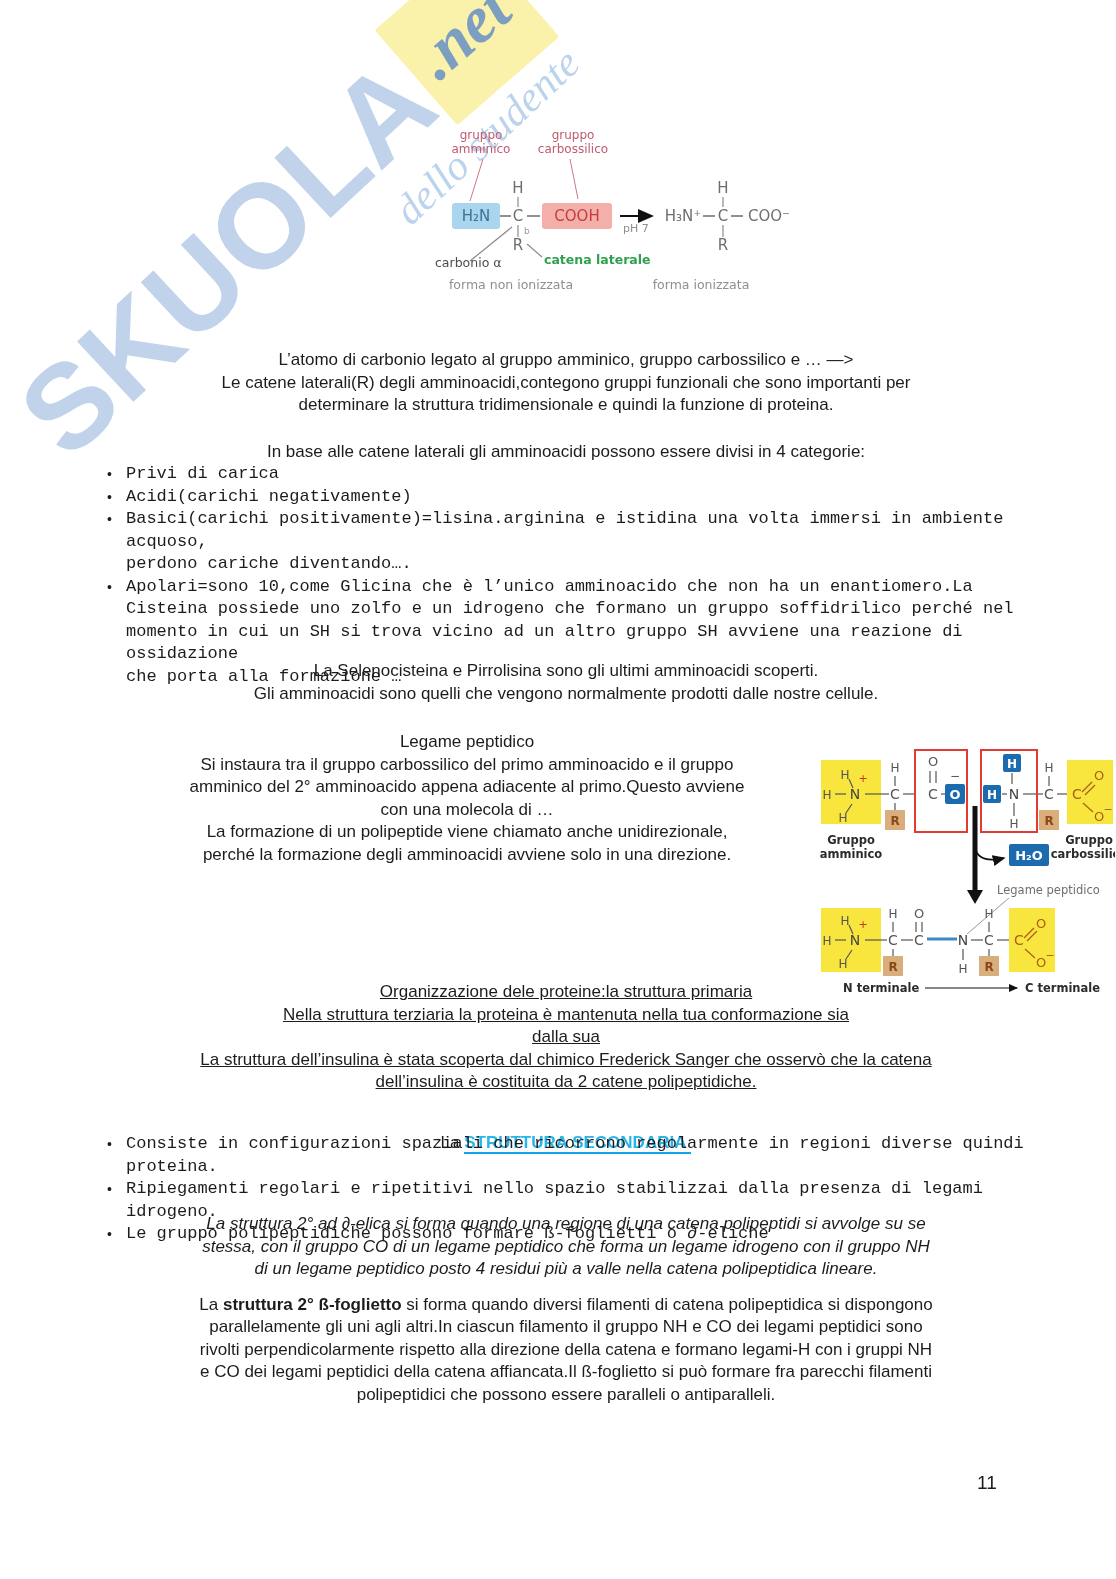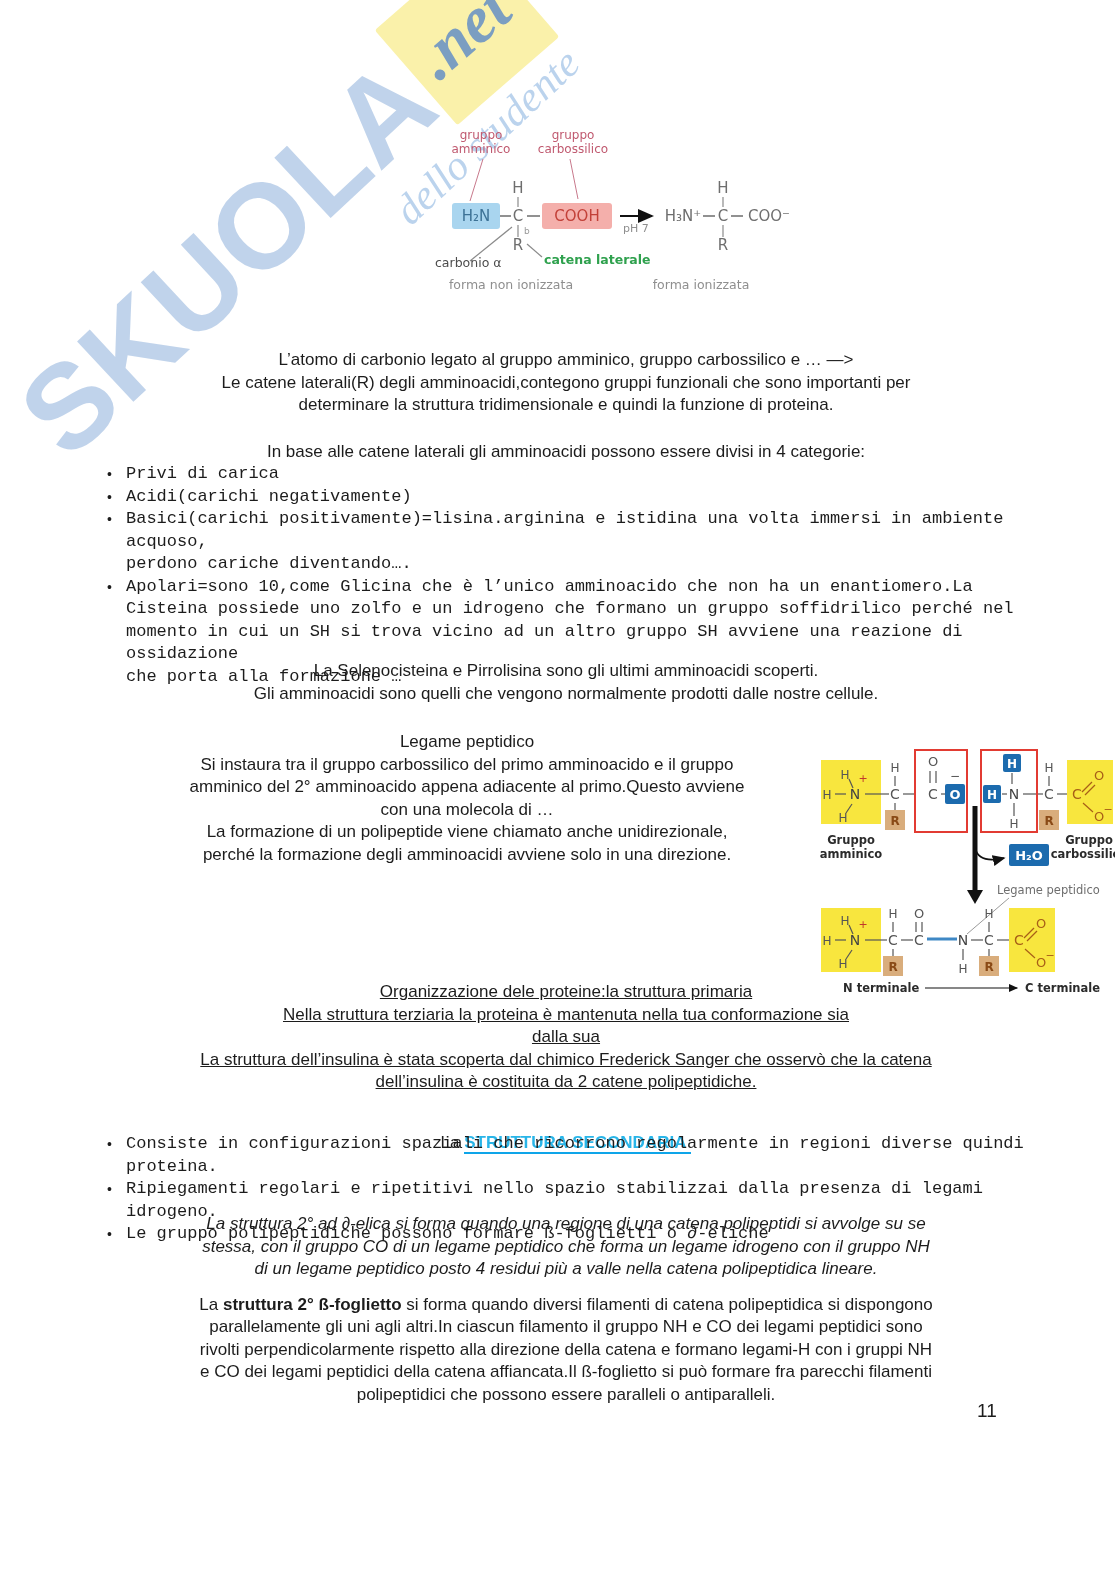--- a/index.html
+++ b/index.html
@@ -20,21 +20,21 @@
               color:rgba(150,188,228,0.65);}
   
   .block{position:absolute;left:107px;width:918px;font-size:17px;line-height:22.5px;
          white-space:pre-line;z-index:2;text-align:center;}
   .bullets{position:absolute;left:107px;width:918px;font-size:17px;line-height:22.5px;z-index:2;}
   .bullet-row{display:flex;align-items:flex-start;}
   .bullet-glyph{flex:0 0 19px;width:19px;font-size:14px;line-height:22.5px;}
   .bullet-text{flex:1;white-space:pre-line;font-family:Liberation Mono, monospace;}
   .sec-link{color:#29b5e8;font-weight:bold;border-bottom:2px solid #0ea5e9;padding-right:5px;}
   .bold-inline{font-weight:bold;}
-  .page-num{position:absolute;left:977px;top:1400px;font-size:19px;z-index:2;}
+  .page-num{position:absolute;left:977px;top:1472px;font-size:19px;z-index:2;}
   
   .fig{position:absolute;z-index:1;}
   .fig text{font-family:"DejaVu Sans","Liberation Sans",sans-serif;}
 </style>
 </head>
 <body>
 
 <div class="page">
 
   <div class="watermark">

